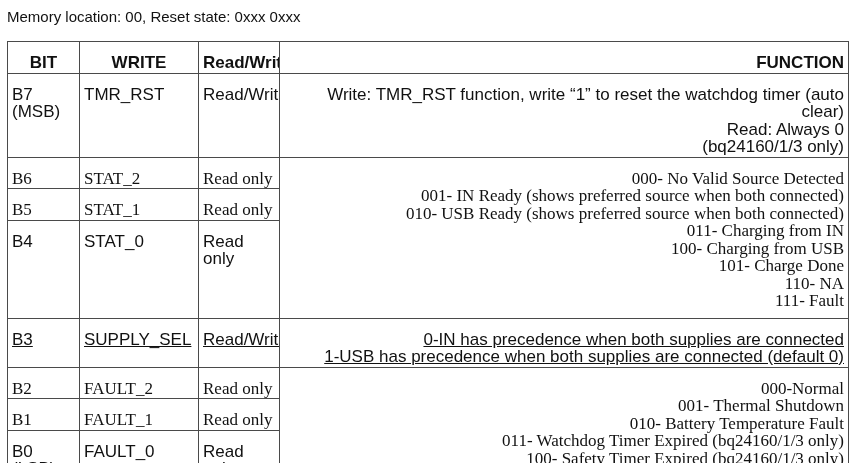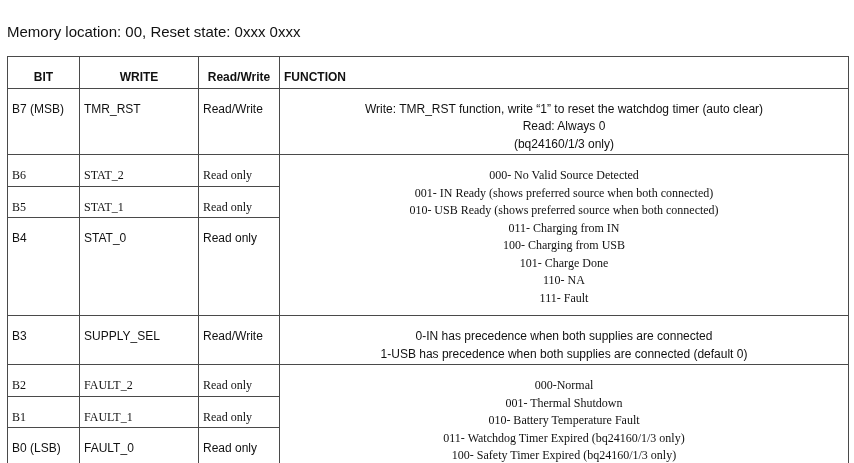--- a/index.html
+++ b/index.html
@@ -21,61 +21,61 @@
   }
   .doc-title {
     font-size: 15.5px;
     font-weight: bold;
     line-height: 19px;
     letter-spacing: 0.1px;
   }
   .doc-subtitle {
     font-size: 15px;
     line-height: 19px;
-    margin-top: 16px;
+    margin-top: 1px;
   }
   table.register-table {
     margin-top: 15px;
     border-collapse: collapse;
     table-layout: fixed;
     width: 841px;
     border: 1.5px solid #2e2e2e;
   }
   table.register-table td,
   table.register-table th {
     border: 1px solid #4a4a4a;
     vertical-align: top;
-    font-size: 12px;
+    font-size: 17px;
     line-height: 17.5px;
     padding: 12px 4px 1px 4px;
     box-sizing: border-box;
     overflow: hidden;
   }
   th {
     font-weight: bold;
     text-align: center;
     height: 24px;
     line-height: 19px;
   }
   th.fn-head {
-    text-align: left;
+    text-align: right;
     padding-left: 8px;
   }
   td.c {
     text-align: left;
   }
   td.fn {
-    text-align: center;
+    text-align: right;
     padding-left: 8px;
     white-space: pre-line;
   }
   tr.r-b7  { height: 54px; }
   tr.r-1l  { height: 22px; font-family: Liberation Serif, serif; }
   tr.r-b4  { height: 98px; }
-  tr.r-b3  { height: 40px; }
+  tr.r-b3  { height: 40px; text-decoration: underline; }
   tr.r-b0  { height: 98px; }
   col.c-bit  { width: 72px; }
   col.c-name { width: 119px; }
   col.c-rw   { width: 81px; }
   col.c-fn   { width: 569px; }
 </style>
 </head>
 <body>
 
 <div class="page">

